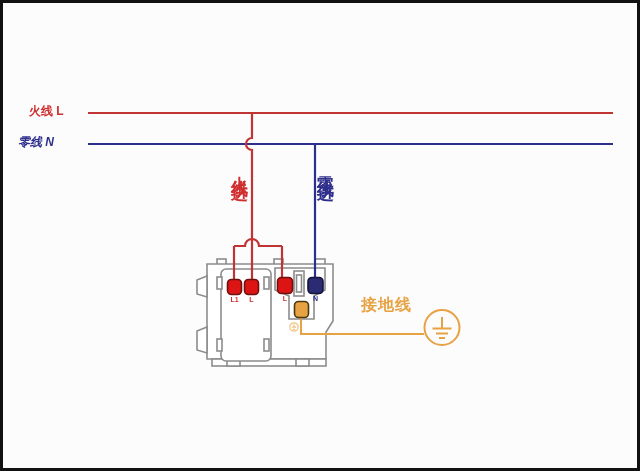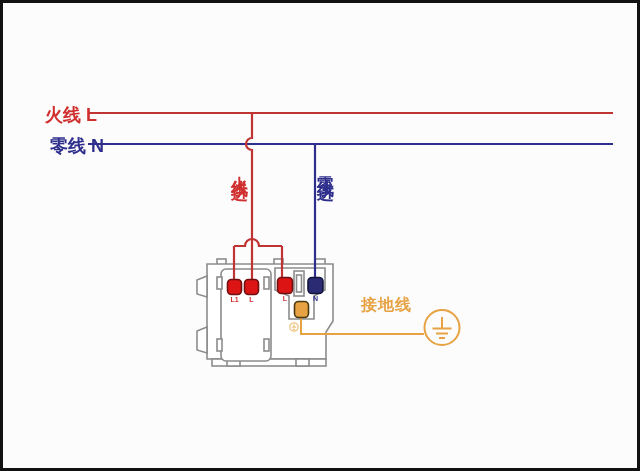--- a/index.html
+++ b/index.html
@@ -8,23 +8,23 @@
     overflow:hidden;font-family:"Liberation Sans","DejaVu Sans",sans-serif;
   }
   .frame{position:absolute;inset:0;border:3px solid var(--frame-black,#111);pointer-events:none;z-index:50;}
   .abs{position:absolute;}
   .title{
     left:0;top:31px;width:640px;text-align:center;
     font-size:26px;font-weight:900;color:var(--title-color,#1b1b1b);
     letter-spacing:2px;line-height:1.25;
   }
   .title2{top:63px;font-size:25px;}
-  .wire-label{font-size:18px;font-weight:800;white-space:nowrap;margin-left:16px;}
+  .wire-label{font-size:12px;font-weight:800;white-space:nowrap;}
   .live-label{left:29px;top:103px;color:var(--label-red,#d02f2f);}
-  .neutral-label{left:34px;top:134px;color:var(--wire-blue,#2e2e8c);}
+  .neutral-label{left:18px;top:134px;color:var(--wire-blue,#2e2e8c);font-style:italic;}
   .vlabel{
     writing-mode:vertical-rl;text-orientation:upright;
     font-size:17px;font-weight:800;letter-spacing:4px;line-height:1;
   }
   .live-in{left:231px;top:162px;color:var(--label-red,#d02f2f);}
   .neutral-in{left:317px;top:162px;color:var(--wire-blue,#2e2e8c);}
   .term-label{font-size:7px;font-weight:700;width:16px;text-align:center;letter-spacing:0;}
   .tl-red{color:var(--label-red,#d02f2f);}
   .tl-blue{color:var(--wire-blue,#2e2e8c);}
   .ground-label{left:361px;top:295px;font-size:16px;font-weight:800;letter-spacing:1px;color:var(--orange,#e6a243);white-space:nowrap;}

